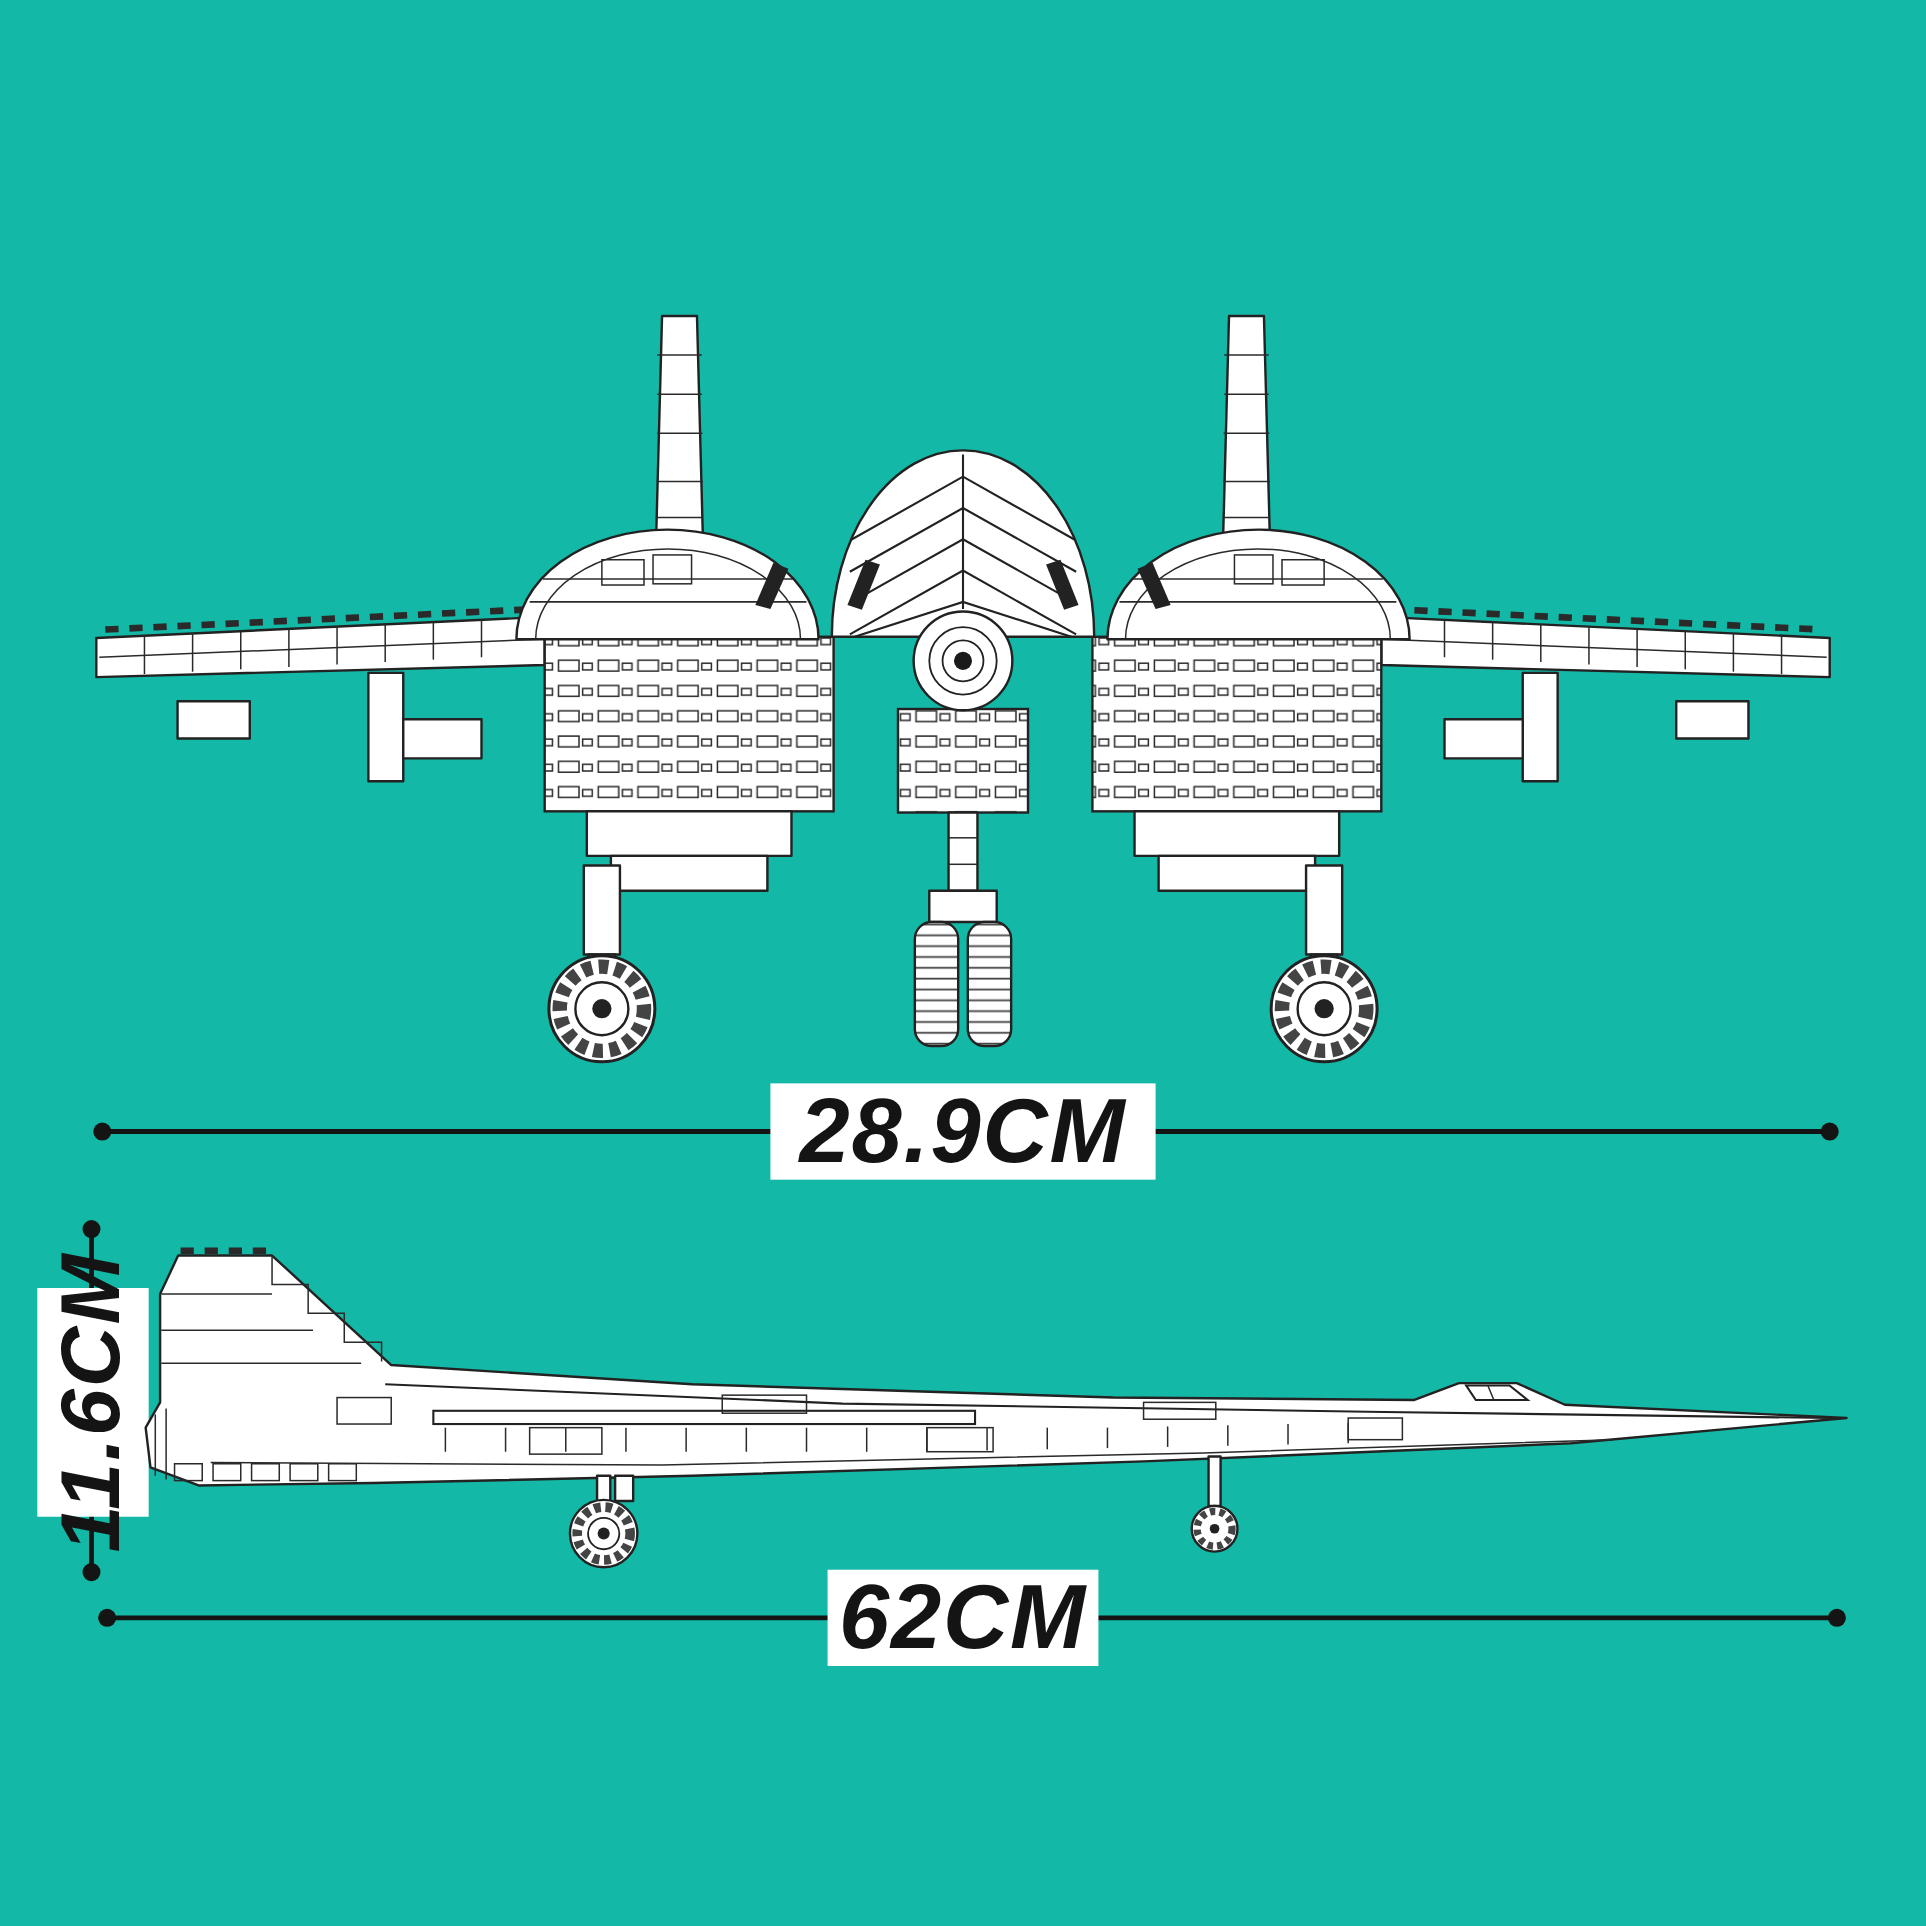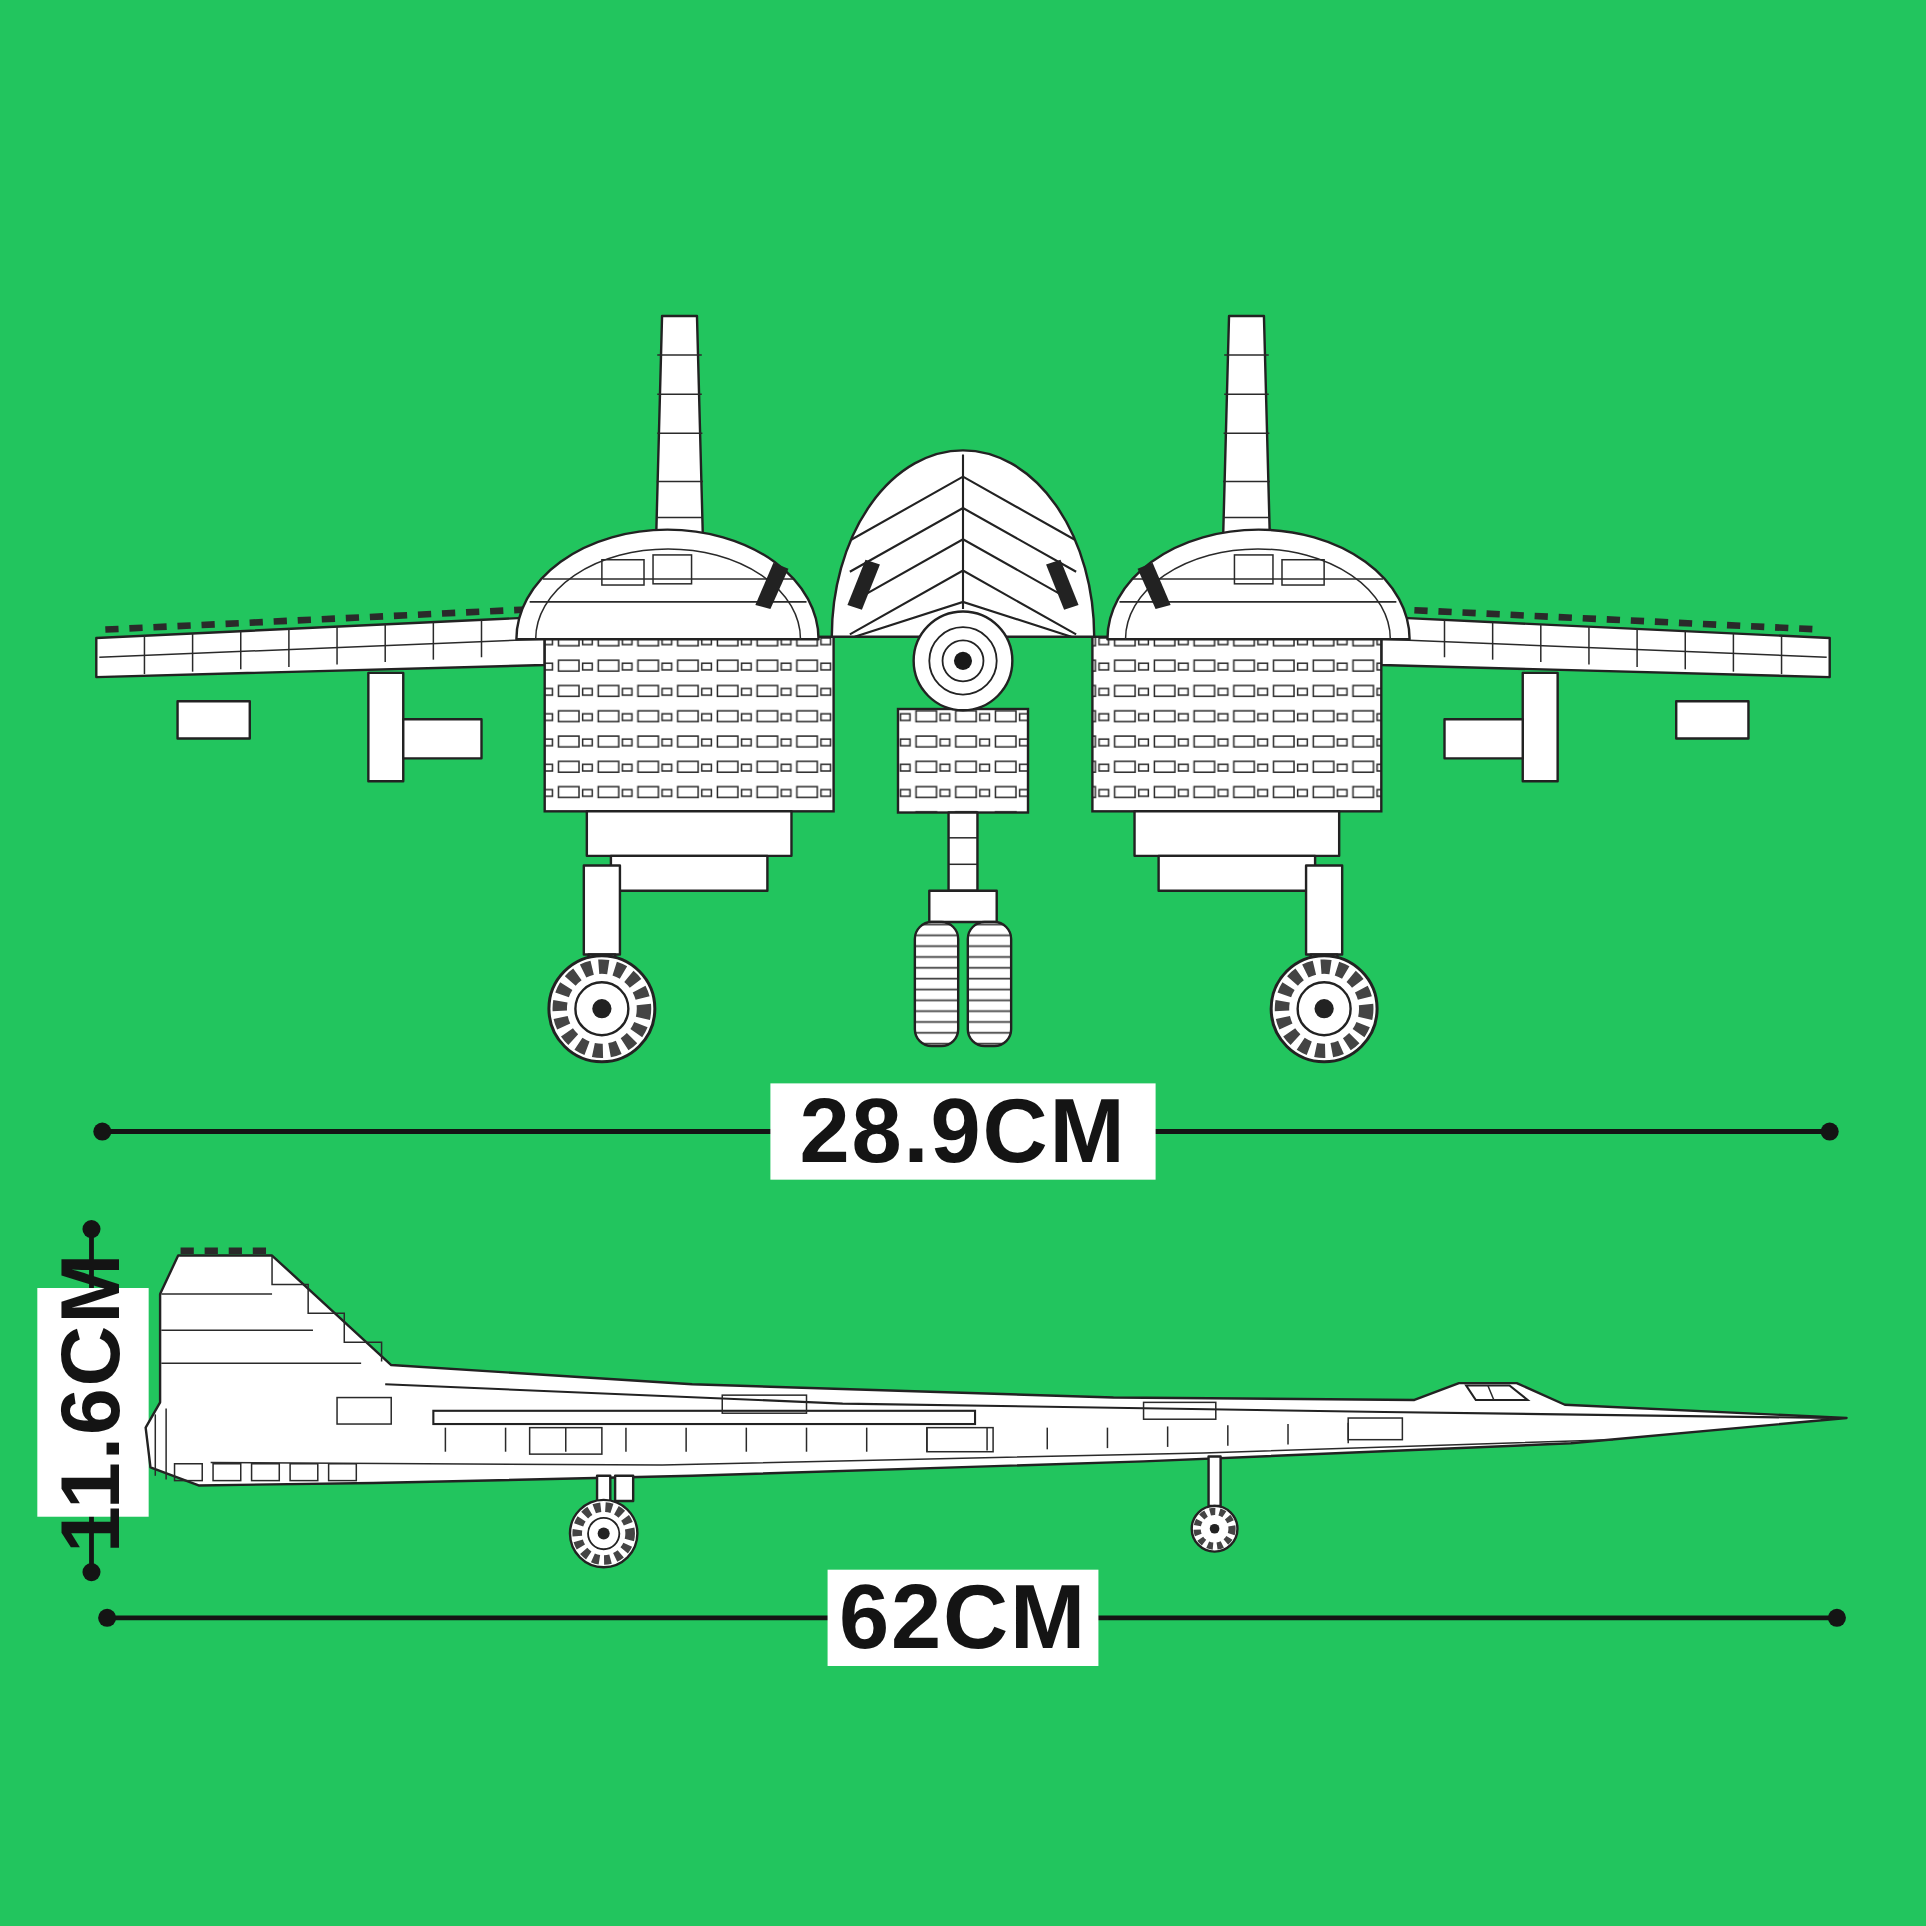--- a/index.html
+++ b/index.html
@@ -1,21 +1,22 @@
 <!DOCTYPE html>
 <html style="font-size:9.6px"><head>
 <meta charset="utf-8">
 <style>
   html, body { margin: 0; padding: 0; background: #ffffff; }
   .canvas {
     position: relative;
     width: 1926px;
     height: 1926px;
-    background: #22c55e;
+    background: #14b8a6;
     font-family: "Liberation Sans", "DejaVu Sans", sans-serif;
+    font-style: italic;
   }
   svg { display: block; width: 1926px; height: 1926px; }
   .outline { fill: #ffffff; stroke: #222222; stroke-width: 4; stroke-linejoin: round; }
   .thin    { fill: none; stroke: #2a2a2a; stroke-width: 2.5; }
   .med     { fill: none; stroke: #222222; stroke-width: 3.5; }
   .dark    { fill: #222222; stroke: none; }
   .dimline { stroke: #141414; stroke-width: 8; }
   .dimdot  { fill: #141414; }
   .dimlabel {
     font-family: "Liberation Sans", "DejaVu Sans", sans-serif;

